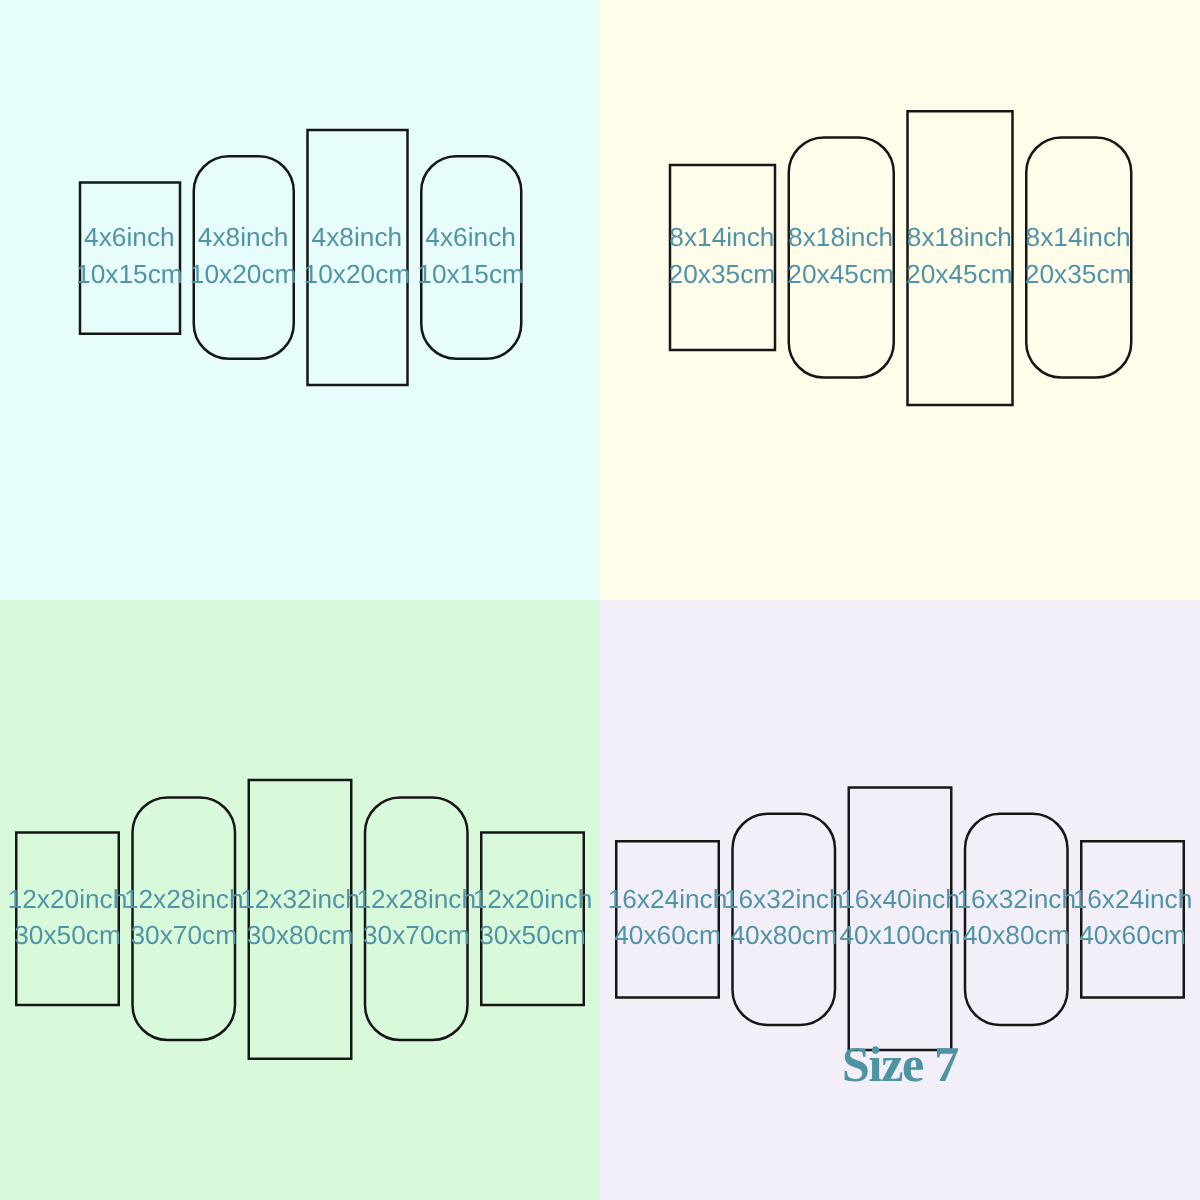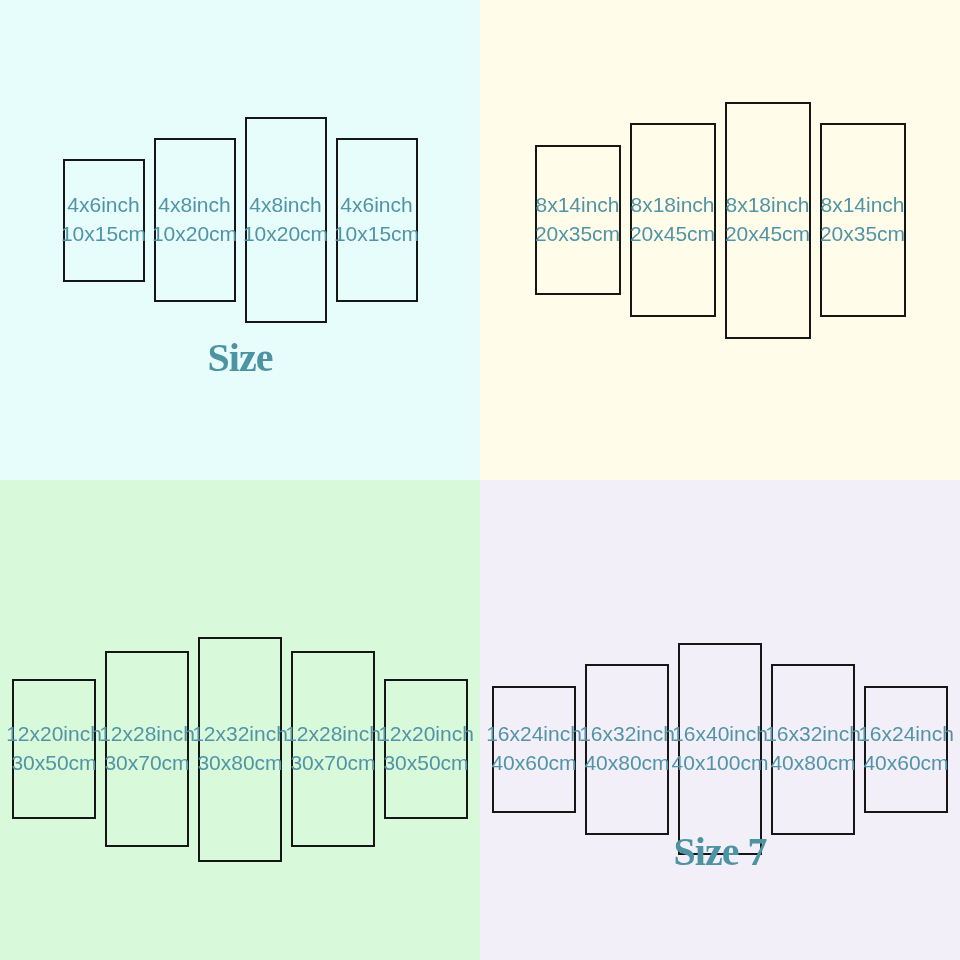--- a/index.html
+++ b/index.html
@@ -25,38 +25,38 @@
 
   .quadrant { position: relative; width: 480px; height: 480px; }
 
   .q1 { background: var(--q1-bg); --w: 82px;  --h-side: 123px; --h-inner: 164px; --h-center: 206px; }
   .q2 { background: var(--q2-bg); --w: 86px;  --h-side: 150px; --h-inner: 194px; --h-center: 237px; }
   .q3 { background: var(--q3-bg); --w: 84px;  --h-side: 140px; --h-inner: 196px; --h-center: 225px; }
   .q4 { background: var(--q4-bg); --w: 84px;  --h-side: 127px; --h-inner: 171px; --h-center: 212px; }
 
   .panels {
     position: absolute;
-    top: 14px; left: 0;
+    top: 0; left: 0;
     width: 100%; height: 412px;
     display: flex;
     align-items: center;
     justify-content: center;
     gap: 9px;
     text-decoration: underline;
   }
   .row2 .panels { height: 424px; margin-top: 43px; }
 
   .panel {
     position: relative;
     width: var(--w);
     border: 2px solid var(--panel-border);
     flex: 0 0 auto;
   }
   .panel:nth-child(1), .panel:nth-child(5) { height: var(--h-side); }
-  .panel:nth-child(2), .panel:nth-child(4) { height: var(--h-inner); }
+  .panel:nth-child(2), .panel:nth-child(4) { height: var(--h-inner); border-radius: 29px; }
   .panel:nth-child(3) { height: var(--h-center); }
 
   .label {
     position: absolute;
     left: 50%; top: 50%;
     transform: translate(-50%, -50%);
     text-align: center;
     white-space: nowrap;
     font-size: 21px;
     line-height: 1.38;
@@ -102,21 +102,20 @@
           <span>10x20cm</span>
         </div>
       </div>
       <div class="panel">
         <div class="label">
           <span>4x6inch</span>
           <span>10x15cm</span>
         </div>
       </div>
     </div>
-    <div class="title">Size</div>
   </div>
 
   <div class="quadrant q2 row1">
     <div class="panels">
       <div class="panel">
         <div class="label">
           <span>8x14inch</span>
           <span>20x35cm</span>
         </div>
       </div>

